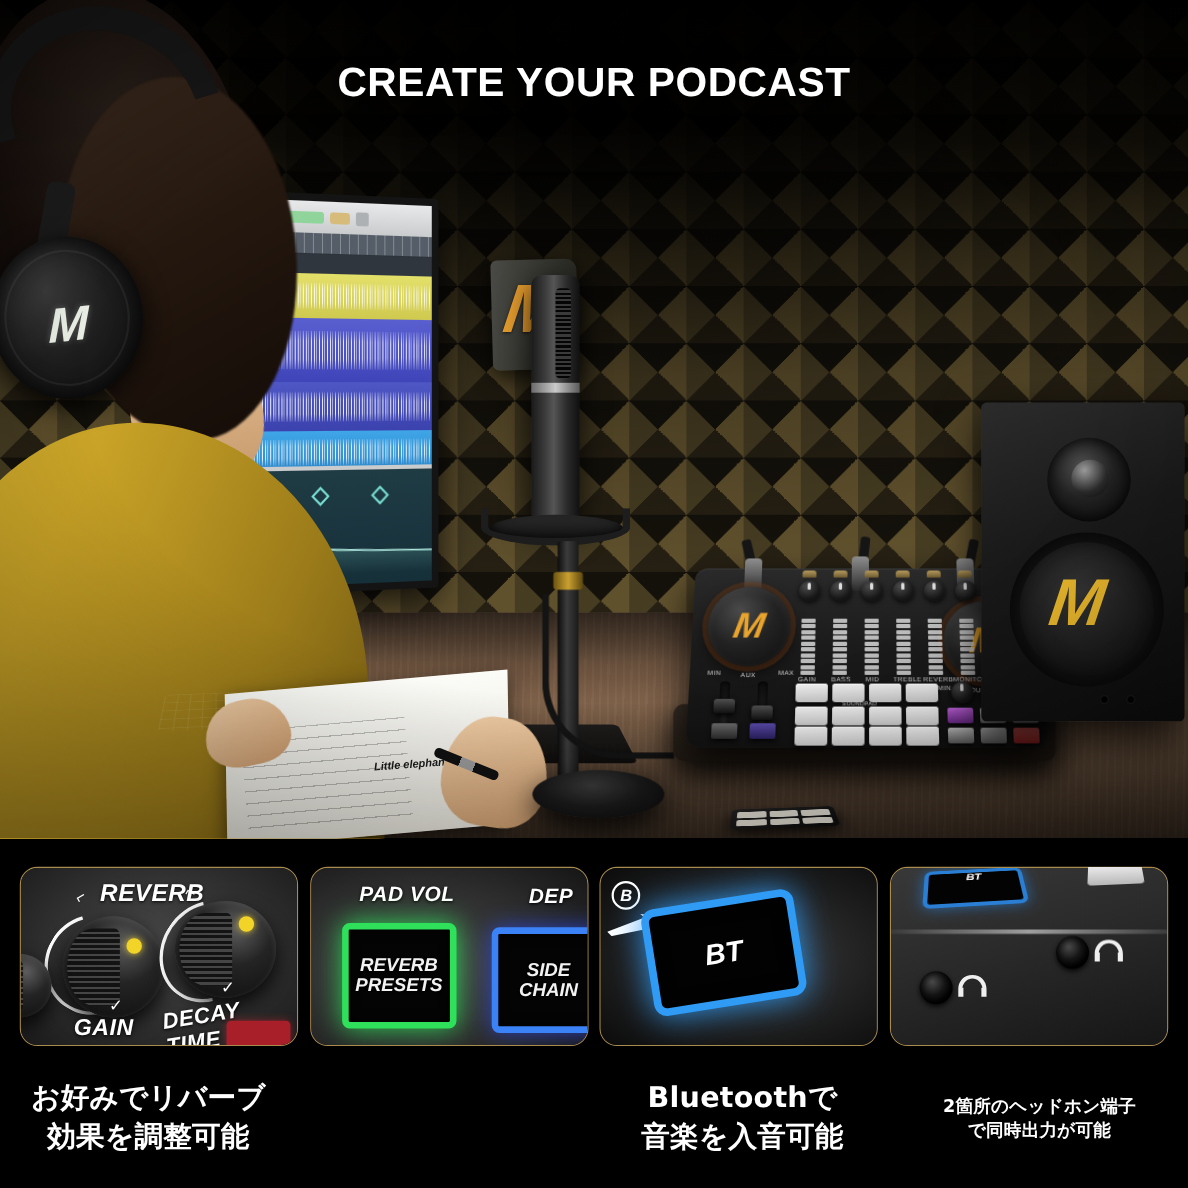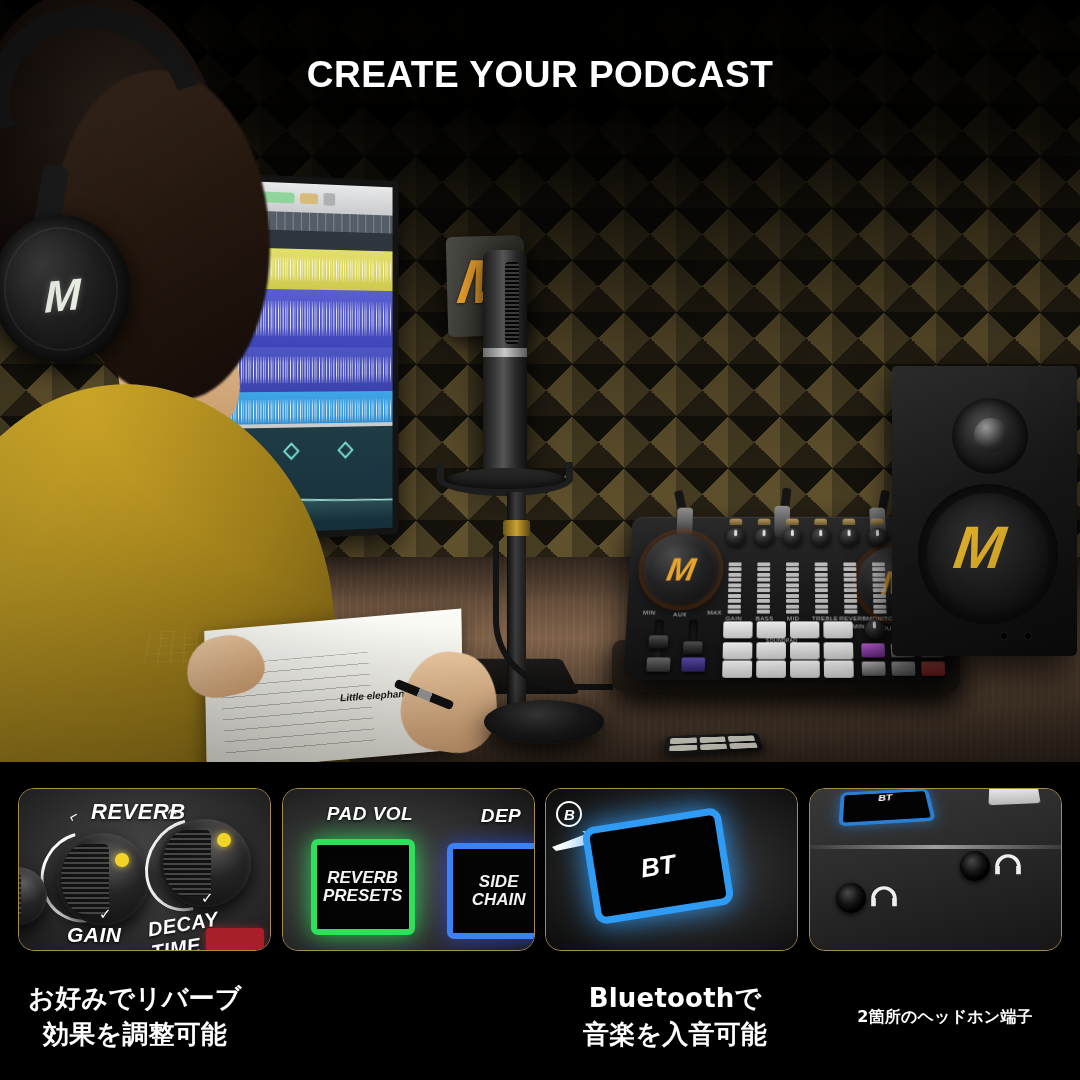--- a/index.html
+++ b/index.html
@@ -723,15 +723,16 @@
       <span class="l2">効果を調整可能</span>
     </div>
     <div class="cap">
     </div>
     <div class="cap">
       <span>Bluetoothで</span>
       <span class="l2">音楽を入音可能</span>
     </div>
     <div class="cap wide">
       <span>2箇所のヘッドホン端子</span>
+      <span class="l2">で同時出力が可能</span>
     </div>
   </div>
 </div>
 
 </body></html>

